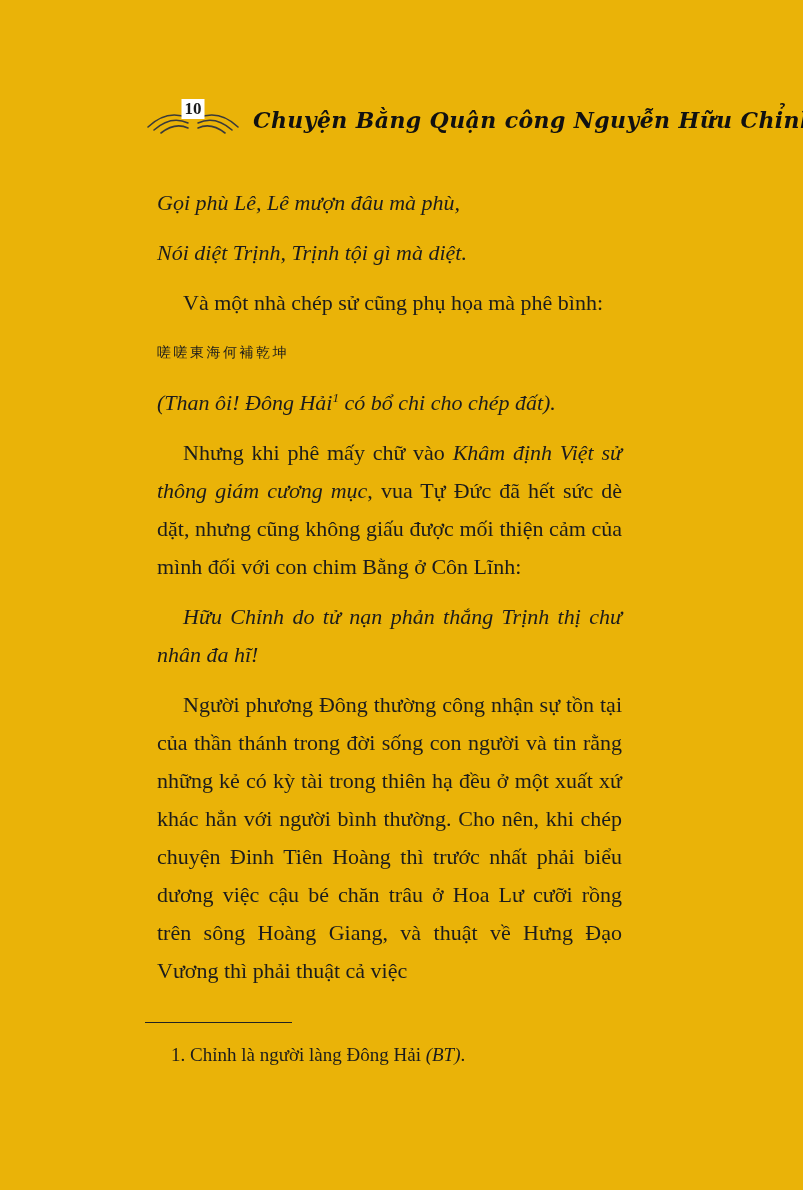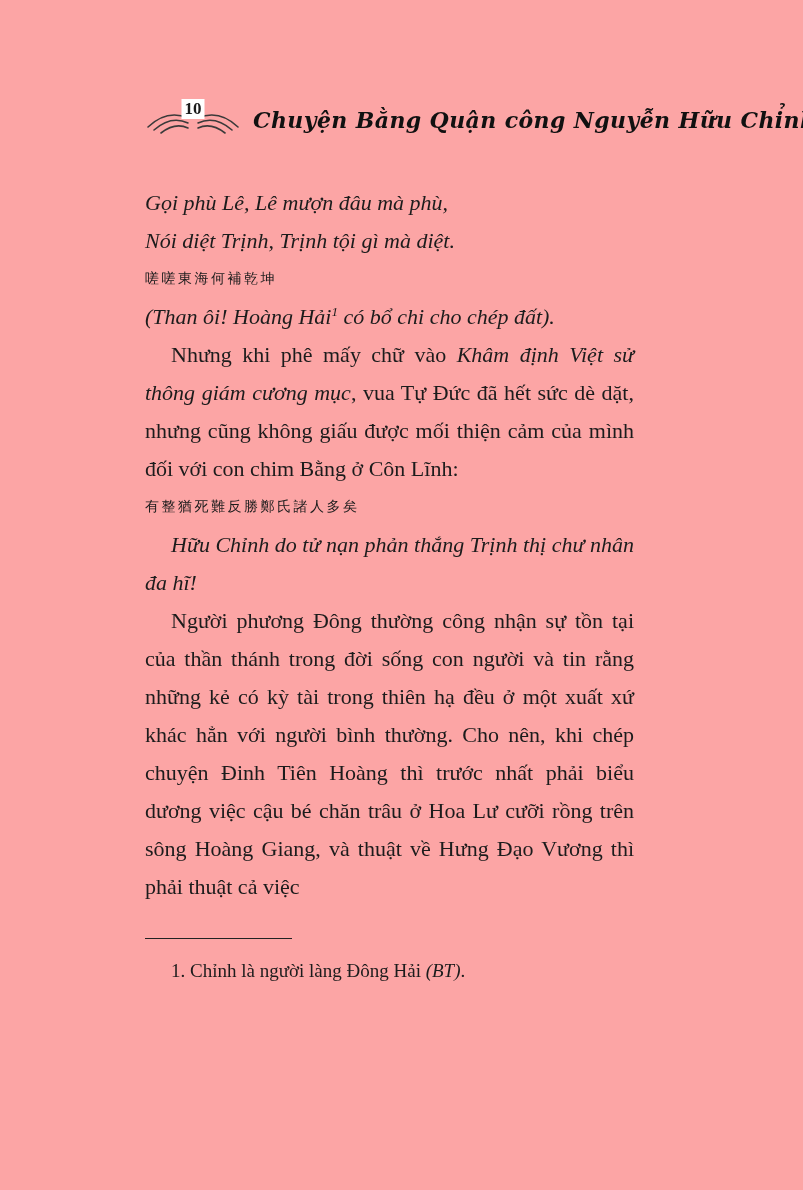--- a/index.html
+++ b/index.html
@@ -4,21 +4,21 @@
 <style>
   html, body {
     margin: 0;
     padding: 0;
     background: #ffffff;
   }
   .page {
     position: relative;
     width: 803px;
     height: 1190px;
-    background: #fca5a5;
+    background: #eab308;
     font-family: "Liberation Serif", serif;
     color: #1c1c1c;
     overflow: hidden;
   }
   .content {
     position: absolute;
     left: 145px;
     top: 100px;
     width: 489px;
   }
@@ -58,21 +58,21 @@
     font-style: italic;
     font-weight: bold;
     letter-spacing: 0.4px;
     white-space: nowrap;
     color: #111;
   }
   .bodytext {
     font-size: 22px;
     line-height: 38px;
   }
-  p.par { margin: 0; }
+  p.par { margin: 12px; }
   .normal {
     text-align: justify;
     text-indent: 26px;
   }
   .verse-italic {
     font-style: italic;
     margin-left: 26px;
   }
   .chinese {
     margin-left: 26px;
@@ -123,24 +123,24 @@
           </g>
         </svg>
         <span class="pagenum">10</span>
       </div>
       <h1 class="title">Chuyện Bằng Quận công Nguyễn Hữu Chỉnh</h1>
     </header>
 
     <div class="bodytext" id="paragraphs">
         <p class="par verse-italic"><span>Gọi phù Lê, Lê mượn đâu mà phù,</span></p>
         <p class="par verse-italic"><span>Nói diệt Trịnh, Trịnh tội gì mà diệt.</span></p>
+        <p class="par normal"><span>Và một nhà chép sử cũng phụ họa mà phê bình:</span></p>
         <p class="par chinese"><span>嗟嗟東海何補乾坤</span></p>
-        <p class="par verse-italic"><span>(Than ôi! Hoàng Hải</span><sup>1</sup><span> có bổ chi cho chép đất).</span></p>
+        <p class="par verse-italic"><span>(Than ôi! Đông Hải</span><sup>1</sup><span> có bổ chi cho chép đất).</span></p>
         <p class="par normal"><span>Nhưng khi phê mấy chữ vào </span><span class="it">Khâm định Việt sử thông giám cương mục</span><span>, vua Tự Đức đã hết sức dè dặt, nhưng cũng không giấu được mối thiện cảm của mình đối với con chim Bằng ở Côn Lĩnh:</span></p>
-        <p class="par chinese"><span>有整猶死難反勝鄭氏諸人多矣</span></p>
         <p class="par italic-par"><span>Hữu Chỉnh do tử nạn phản thắng Trịnh thị chư nhân đa hĩ!</span></p>
         <p class="par normal"><span>Người phương Đông thường công nhận sự tồn tại của thần thánh trong đời sống con người và tin rằng những kẻ có kỳ tài trong thiên hạ đều ở một xuất xứ khác hẳn với người bình thường. Cho nên, khi chép chuyện Đinh Tiên Hoàng thì trước nhất phải biểu dương việc cậu bé chăn trâu ở Hoa Lư cưỡi rồng trên sông Hoàng Giang, và thuật về Hưng Đạo Vương thì phải thuật cả việc</span></p>
       </div>
 
     <div class="footnote">
       <div class="fn-rule"></div>
       <p class="fn-text" id="footnote-text"><span>1. Chỉnh là người làng Đông Hải </span><span class="it">(BT)</span><span>.</span></p>
     </div>
 
   </div>

